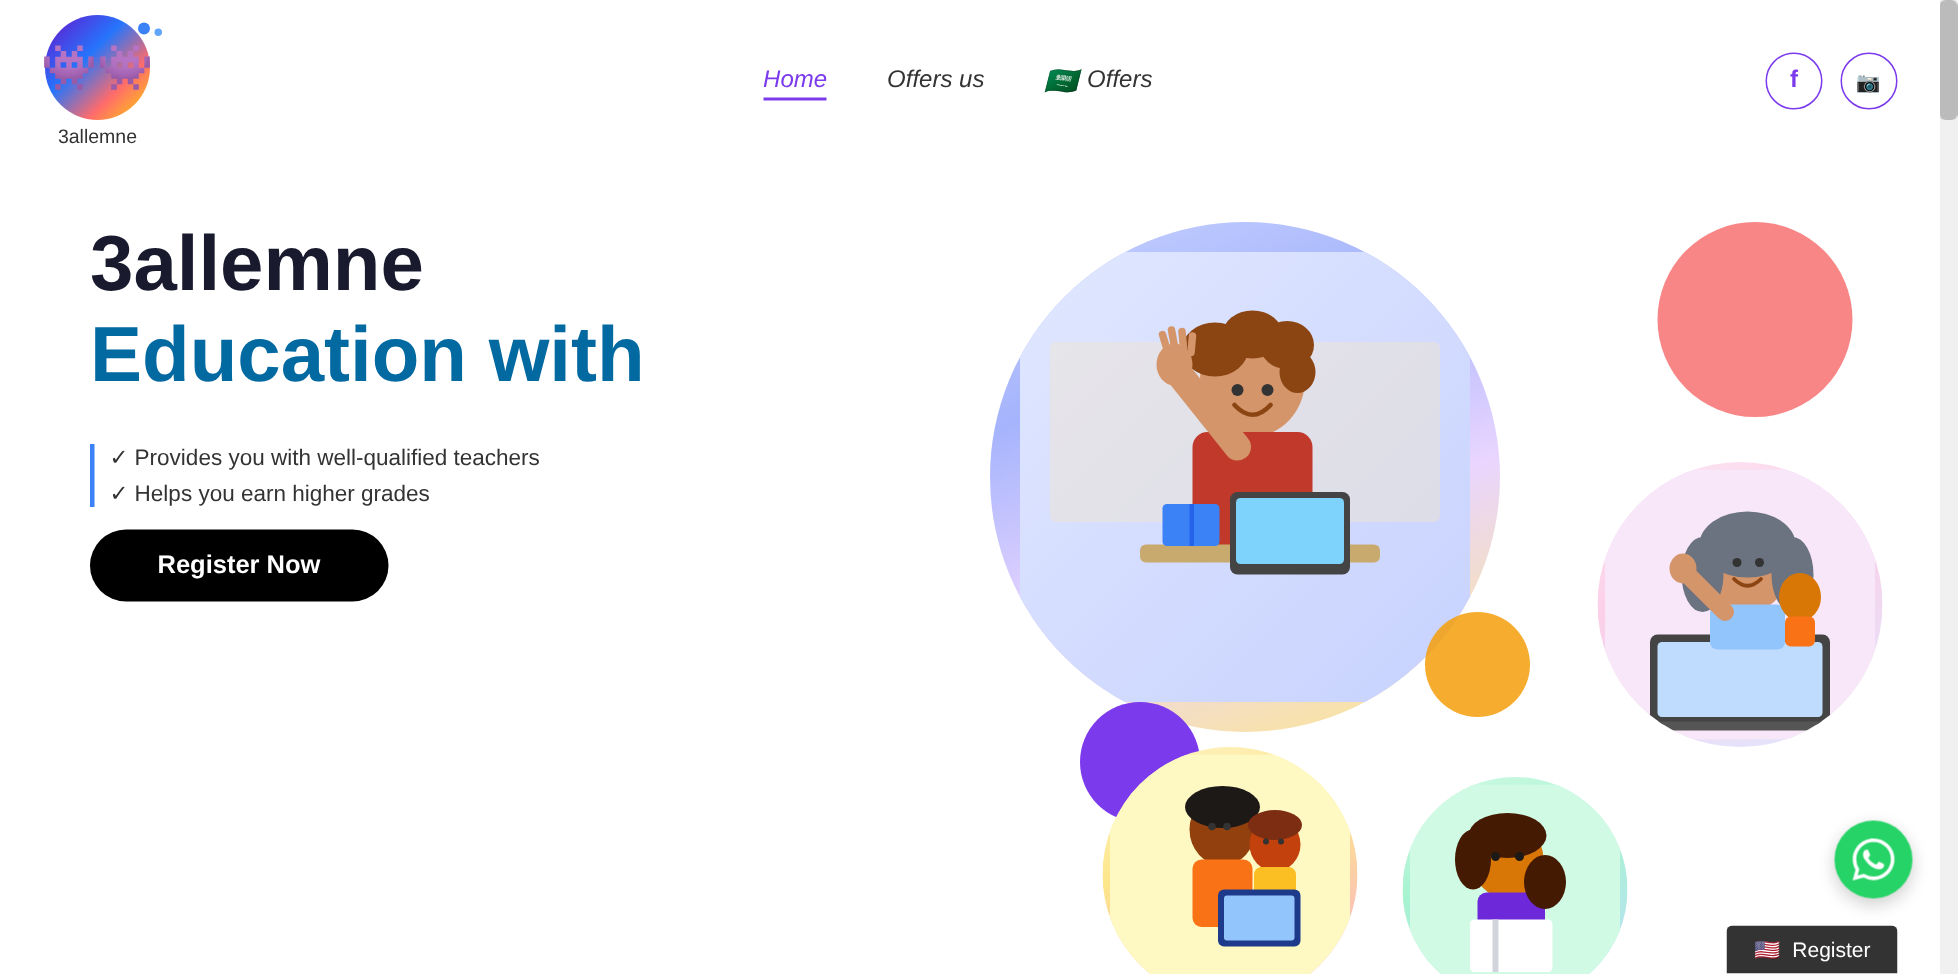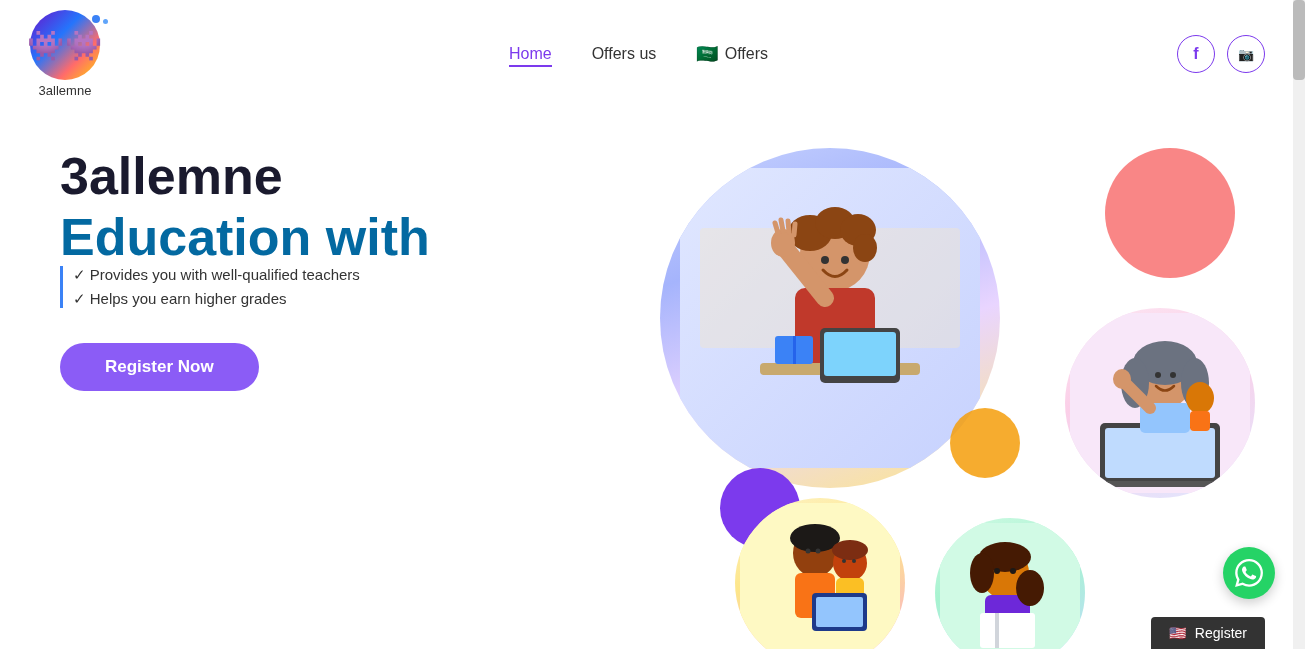--- a/index.html
+++ b/index.html
@@ -55,20 +55,21 @@
       color: #333;
       margin-top: 3px;
       font-weight: 500;
     }
 
     .nav-links {
       display: flex;
       align-items: center;
       gap: 40px;
       list-style: none;
+      font-style: italic;
     }
     .nav-links a {
       text-decoration: none;
       color: #333;
       font-size: 16px;
       font-weight: 500;
     }
     .nav-links .active {
       color: #7c3aed;
       border-bottom: 2px solid #7c3aed;
@@ -125,30 +126,31 @@
     .hero-title-blue {
       font-size: 52px;
       font-weight: 800;
       color: #0369a1;
       line-height: 1.1;
     }
     .hero-features {
       display: flex;
       flex-direction: column;
       gap: 6px;
+      margin-top: 30px;
       padding-left: 10px;
       border-left: 3px solid #3b82f6;
     }
     .hero-feature-item {
       font-size: 15px;
       color: #333;
     }
     .register-btn {
-      margin-top: 35px;
-      background: #8b5cf6;
+      margin-top: 15px;
+      background: #000000;
       color: #fff;
       border: none;
       border-radius: 30px;
       padding: 14px 45px;
       font-size: 17px;
       font-weight: 600;
       cursor: pointer;
     }
 
     

